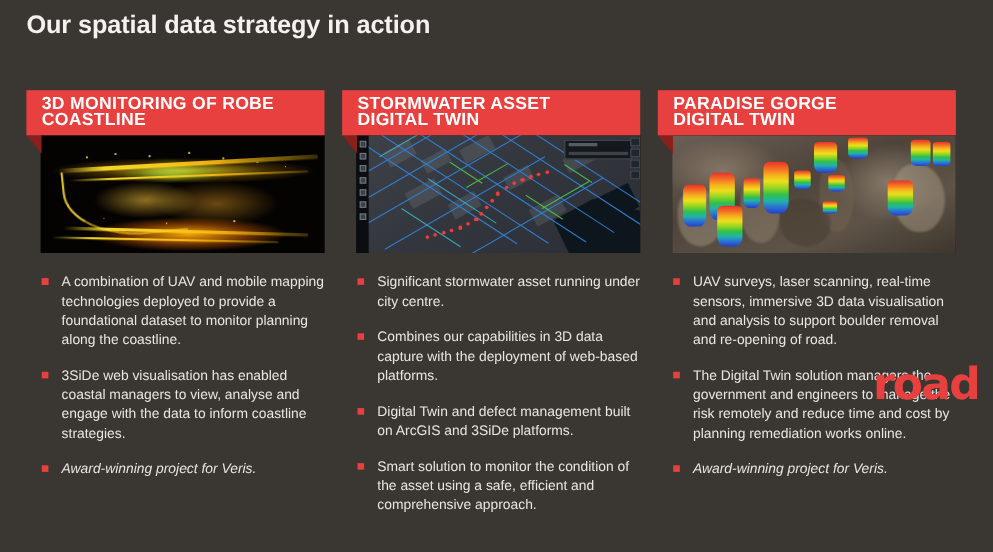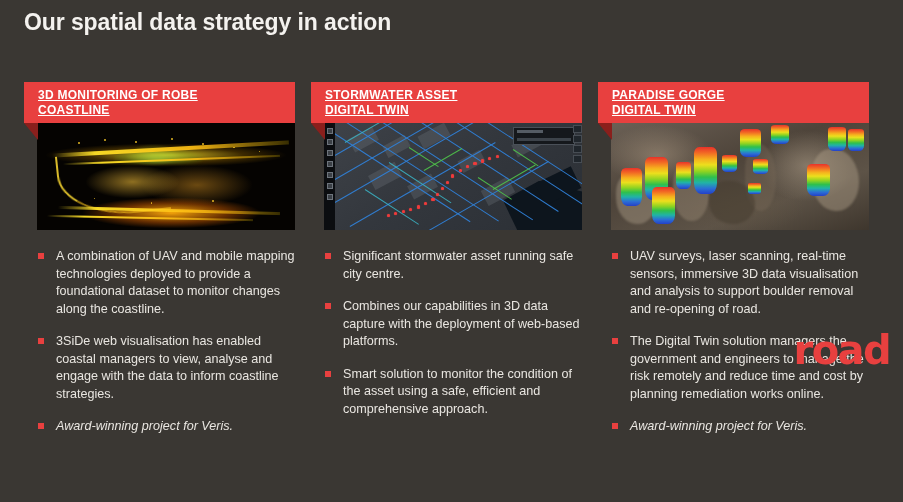--- a/index.html
+++ b/index.html
@@ -48,27 +48,26 @@
     position: relative;
     width: 100%;
     height: 41px;
     background: #e8403f;
     box-sizing: border-box;
     padding: 6px 10px 0 14px;
     z-index: 3;
   }
   .card-header-title {
     color: #ffffff;
-    font-size: 12px;
+    font-size: 16px;
     font-weight: bold;
     line-height: 14.5px;
     letter-spacing: 0.25px;
     text-transform: uppercase;
     white-space: pre-line;
-    text-decoration: underline;
   }
   
   .header-notch {
     position: absolute;
     left: 0px;
     top: 41px;
     width: 14px;
     height: 17px;
     background: #8a1f1c;
     clip-path: polygon(0 0, 100% 0, 100% 100%);
@@ -310,21 +309,21 @@
         <div class="lidar-speck" style="left:68%;top:72%"></div>
       </div>
     </div>
 
     <div class="bullets">
       <div class="bullet">
         <span class="marker"></span>
       </div>
       <div class="bullet">
         <span class="marker"></span>
-        <span class="text">A combination of UAV and mobile mapping technologies deployed to provide a foundational dataset to monitor changes along the coastline.</span>
+        <span class="text">A combination of UAV and mobile mapping technologies deployed to provide a foundational dataset to monitor planning along the coastline.</span>
       </div>
       <div class="bullet">
         <span class="marker"></span>
         <span class="text">3SiDe web visualisation has enabled coastal managers to view, analyse and engage with the data to inform coastline strategies.</span>
       </div>
       <div class="bullet italic">
         <span class="marker"></span>
         <span class="text">Award-winning project for Veris.</span>
       </div>
     </div>
@@ -411,28 +410,29 @@
           <div class="gis-tool-btn" style="top:49px"></div>
           <div class="gis-tool-btn" style="top:60px"></div>
           <div class="gis-tool-btn" style="top:71px"></div>
         </div>
       </div>
     </div>
 
     <div class="bullets">
       <div class="bullet">
         <span class="marker"></span>
-        <span class="text">Significant stormwater asset running safe city centre.</span>
+        <span class="text">Significant stormwater asset running under city centre.</span>
       </div>
       <div class="bullet">
         <span class="marker"></span>
         <span class="text">Combines our capabilities in 3D data capture with the deployment of web-based platforms.</span>
       </div>
       <div class="bullet">
         <span class="marker"></span>
+        <span class="text">Digital Twin and defect management built on ArcGIS and 3SiDe platforms.</span>
       </div>
       <div class="bullet">
         <span class="marker"></span>
         <span class="text">Smart solution to monitor the condition of the asset using a safe, efficient and comprehensive approach.</span>
       </div>
     </div>
   </div>
 
   <div class="column" id="col-2">
     <div class="card-header">

